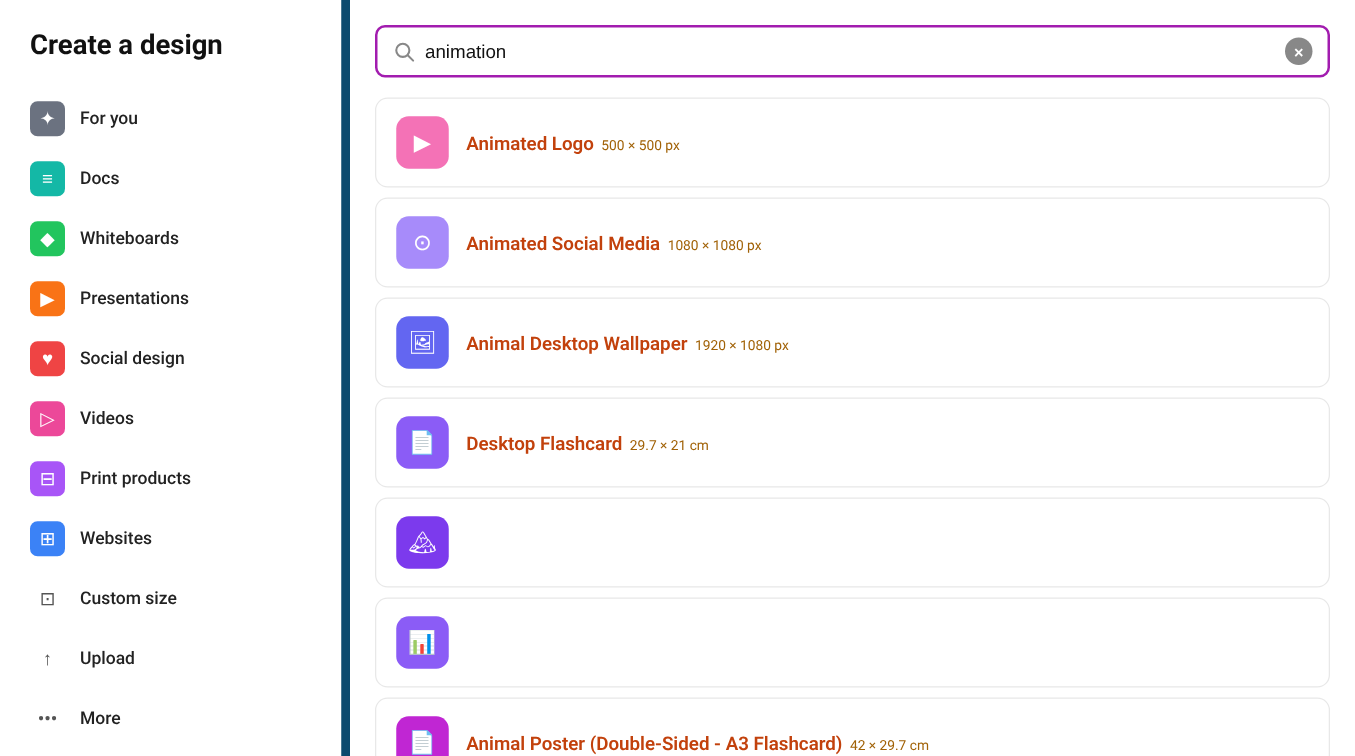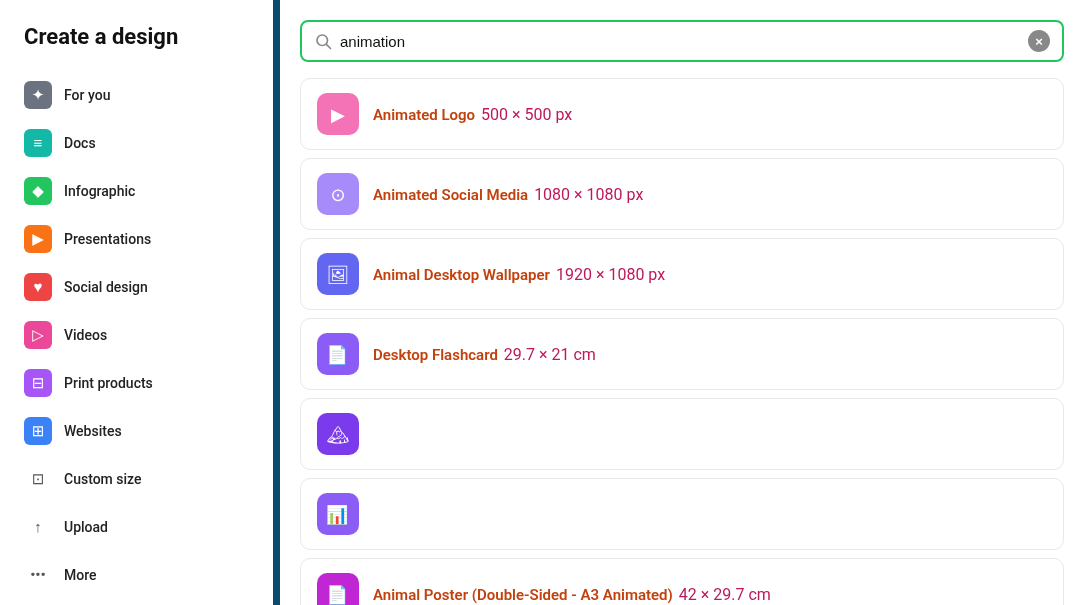--- a/index.html
+++ b/index.html
@@ -55,21 +55,21 @@
       flex: 1;
       padding: 20px 20px;
       overflow-y: auto;
       background: #fff;
     }
 
     
     .search-bar {
       display: flex;
       align-items: center;
-      border: 2px solid #22c55e;
+      border: 2px solid #a21caf;
       border-radius: 8px;
       padding: 8px 12px;
       margin-bottom: 16px;
       background: #fff;
       gap: 8px;
     }
     .search-bar input {
       flex: 1;
       border: none;
       outline: none;
@@ -119,23 +119,23 @@
       justify-content: center;
       flex-shrink: 0;
       font-size: 20px;
     }
     .result-name {
       font-size: 15px;
       font-weight: 600;
       color: #c2410c;
     }
     .result-dims {
-      font-size: 16px;
+      font-size: 11px;
       font-weight: 400;
-      color: #be185d;
+      color: #a16207;
       margin-left: 6px;
     }
 
     
     .ic-pink { background: #f472b6; }
     .ic-purple-light { background: #a78bfa; }
     .ic-purple { background: #7c3aed; }
     .ic-indigo { background: #6366f1; }
     .ic-violet { background: #8b5cf6; }
     .ic-fuchsia { background: #c026d3; }
@@ -161,21 +161,21 @@
       <div class="sidebar-item">
         <div class="icon-box ic-sb-gray" style="color: rgb(255, 255, 255);">✦</div>
         <span>For you</span>
       </div>
       <div class="sidebar-item">
         <div class="icon-box ic-sb-teal" style="color: rgb(255, 255, 255);">≡</div>
         <span>Docs</span>
       </div>
       <div class="sidebar-item">
         <div class="icon-box ic-sb-green" style="color: rgb(255, 255, 255);">◆</div>
-        <span>Infographic</span>
+        <span>Whiteboards</span>
       </div>
       <div class="sidebar-item">
         <div class="icon-box ic-sb-orange" style="color: rgb(255, 255, 255);">▶</div>
         <span>Presentations</span>
       </div>
       <div class="sidebar-item">
         <div class="icon-box ic-sb-red" style="color: rgb(255, 255, 255);">♥</div>
         <span>Social design</span>
       </div>
       <div class="sidebar-item">
@@ -236,16 +236,16 @@
         <div><span class="result-name">Desktop Flashcard</span><span class="result-dims">29.7 × 21 cm</span></div>
       </div>
       <div class="result-item">
         <div class="result-icon ic-purple" style="color: rgb(255, 255, 255); font-size: 18px;">🏔</div>
       </div>
       <div class="result-item">
         <div class="result-icon ic-violet" style="color: rgb(255, 255, 255); font-size: 18px;">📊</div>
       </div>
       <div class="result-item">
         <div class="result-icon ic-fuchsia" style="color: rgb(255, 255, 255); font-size: 18px;">📄</div>
-        <div><span class="result-name">Animal Poster (Double-Sided - A3 Animated)</span><span class="result-dims">42 × 29.7 cm</span></div>
+        <div><span class="result-name">Animal Poster (Double-Sided - A3 Flashcard)</span><span class="result-dims">42 × 29.7 cm</span></div>
       </div>
     </div>
 </div>
 
 </body></html>

